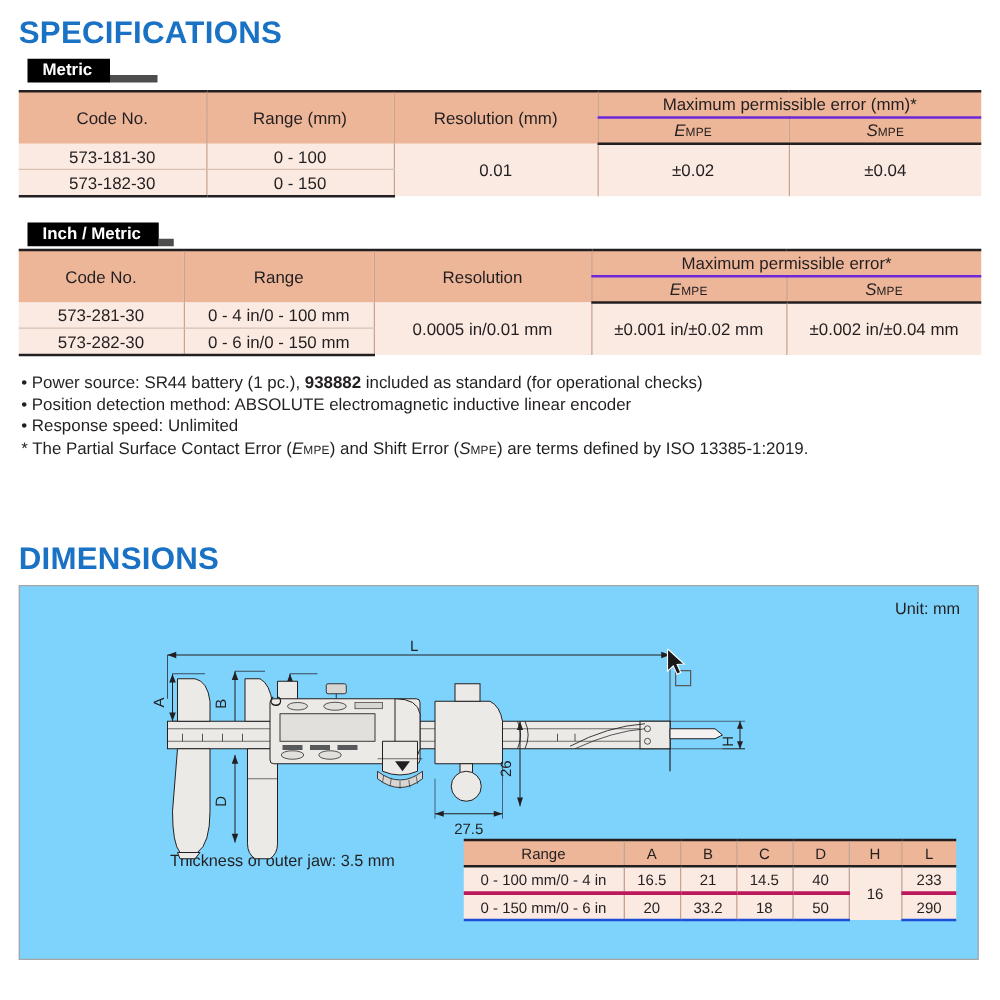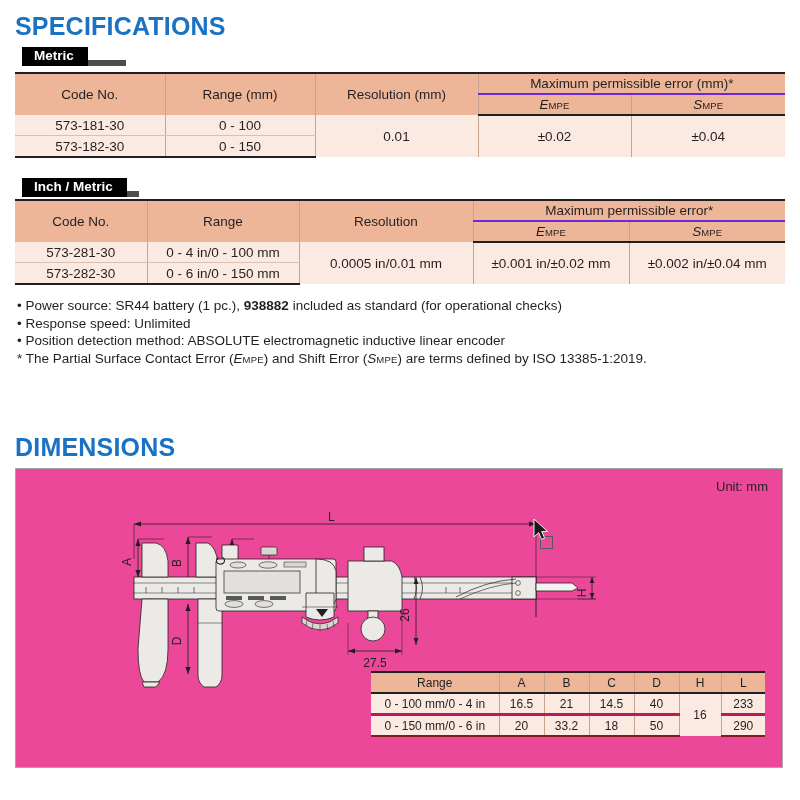--- a/index.html
+++ b/index.html
@@ -70,21 +70,21 @@
   .bullets{font-size:13.5px;line-height:17.5px;}
   .bullets div{white-space:nowrap;}
   .bullets b{font-weight:bold;margin-top:48px;}
   .sub{font-size:9.5px;letter-spacing:0.2px;}
   .ital{font-style:italic;}
   
   .dimbox{
     border:1px solid #a6a6a6;
     width:768px;height:300px;
     position:relative;
-    background:#ec4899;
+    background:#7dd3fc;
     box-sizing:border-box;
   }
   .unit-label{
     position:absolute;right:14px;top:10px;
     font-size:13px;color:#231f20;
   }
   .thickness{
     position:absolute;left:120px;top:212px;
     font-size:13px;color:#231f20;
   }
@@ -98,21 +98,21 @@
     border-left:1px solid #c9a290;
     border-right:1px solid #c9a290;
     text-align:center;
     font-weight:normal;
     padding:0;
     height:19px;
   }
   table.dims th{background:#edb699;}
   table.dims td{background:#fbeae1;}
   table.dims tr.dtop th{border-top:2px solid #231f20;border-bottom:2px solid #231f20;}
-  table.dims tr.dlast td{border-bottom:2px solid #7f1d1d;}
+  table.dims tr.dlast td{border-bottom:2px solid #1d4ed8;}
   table.dims td.dsep{border-bottom:3px solid #be185d;}
   .dimtable-pos{position:absolute;left:0px;top:0px;}
   
   .cursor{position:absolute;pointer-events:none;}
   .sqmark{
     position:absolute;width:11px;height:11px;
     border:1.4px solid #58595b;background:transparent;
   }
 </style>
 </head>
@@ -195,32 +195,33 @@
     <tr class="lastrow">
       <td class="code cellh noL">573-282-30</td>
       <td class="cellh">0 - 6 in/0 - 150 mm</td>
     </tr>
   </tbody>
     </table>
 </div>
 
 <div class="bullets" style="position:absolute;left:17px;top:297px;">
   <div><span>• Power source: SR44 battery (1 pc.), </span><b>938882</b><span> included as standard (for operational checks)</span></div>
+  <div>• Position detection method: ABSOLUTE electromagnetic inductive linear encoder</div>
   <div>• Response speed: Unlimited</div>
-  <div>• Position detection method: ABSOLUTE electromagnetic inductive linear encoder</div>
   <div><span>* The Partial Surface Contact Error (</span><span class="ital">E</span><span class="sub">MPE</span><span>) and Shift Error (</span><span class="ital">S</span><span class="sub">MPE</span><span>) are terms defined by ISO 13385-1:2019.</span></div>
 </div>
 
 <div style="position:absolute;left:15px;top:433px;">
   <div class="section-title">DIMENSIONS</div>
 </div>
 
 <div class="dimbox" style="position:absolute;left:15px;top:468px;">
 
   <div class="unit-label">Unit: mm</div>
+  <div class="thickness">Thickness of outer jaw: 3.5 mm</div>
 
   <svg width="766" height="230" style="position:absolute;left:0;top:30px;">
     <g fill="none" stroke="#231f20" stroke-width="0.8">
 
       <line x1="118" y1="25" x2="520" y2="25"></line>
       <path d="M118 25 l7 -2.6 v5.2 z" fill="#231f20" stroke="none"></path>
       <path d="M520 25 l-7 -2.6 v5.2 z" fill="#231f20" stroke="none"></path>
       <line x1="118" y1="25" x2="118" y2="60" stroke-width="0.6"></line>
       <line x1="520" y1="25" x2="520" y2="118" stroke-width="0.6"></line>
 

